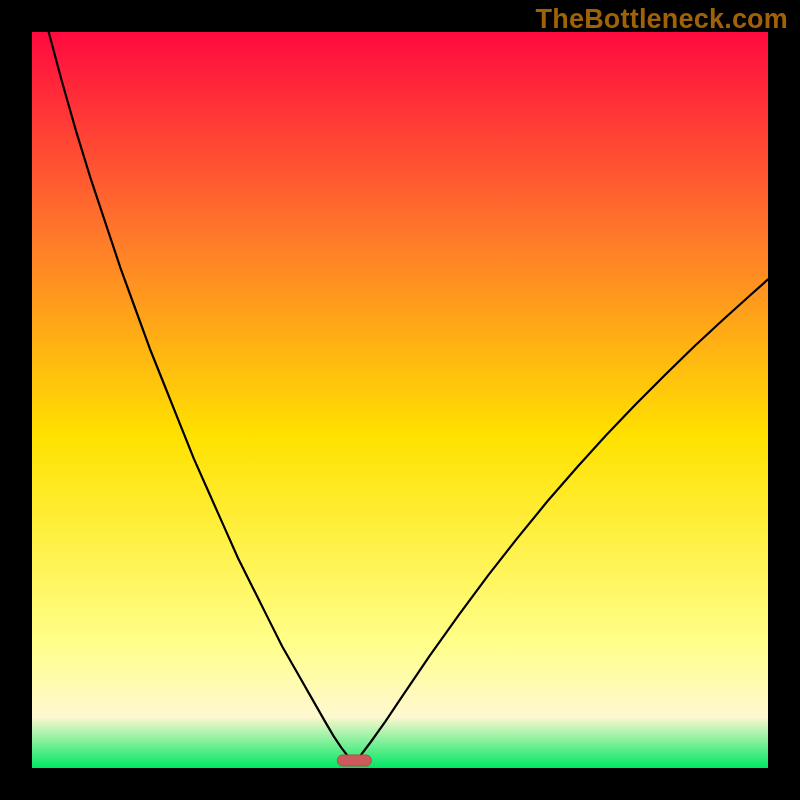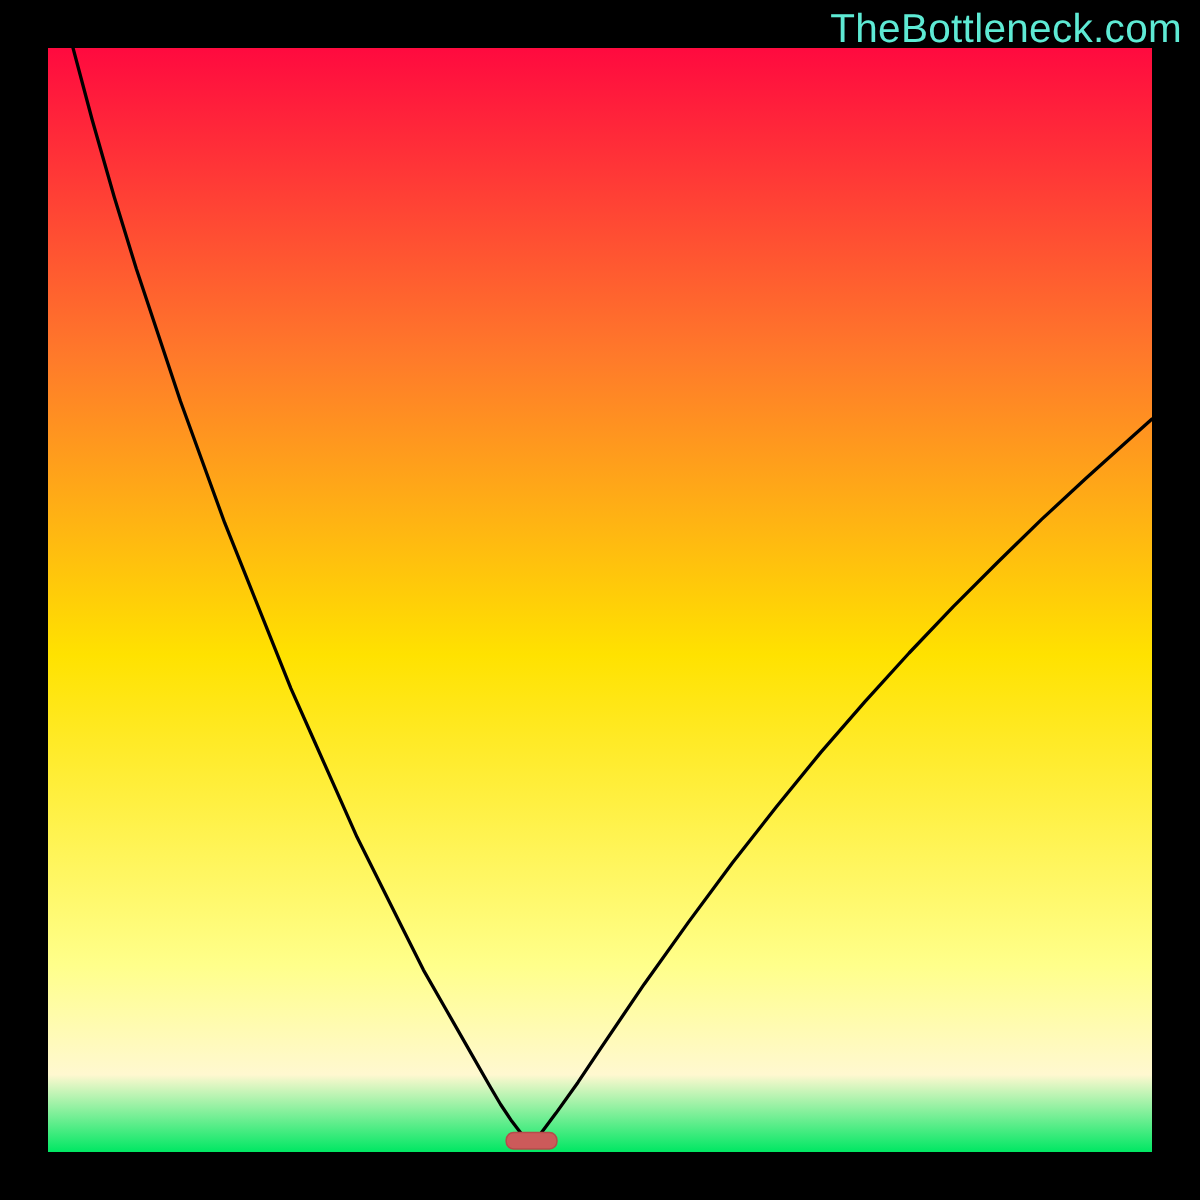--- a/index.html
+++ b/index.html
@@ -21,23 +21,23 @@
     left: 32px;
     top: 32px;
     width: 736px;
     height: 736px;
     overflow: hidden;
   }
   .watermark {
     position: absolute;
     top: 4px;
     right: 12px;
-    color: #5eead4;
+    color: #a16207;
     font-size: 27px;
-    font-weight: 400;
+    font-weight: 700;
     letter-spacing: 0.2px;
     font-family: Arial, Helvetica, sans-serif;
   }
   svg { display: block; }
 </style>
 </head>
 <body>
 
 <div class="frame">
 

